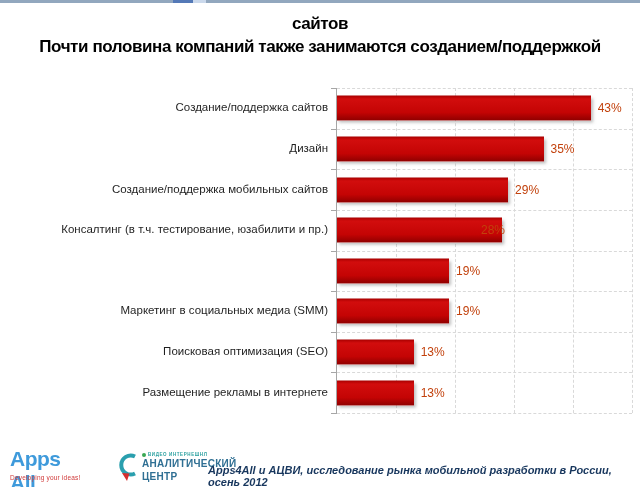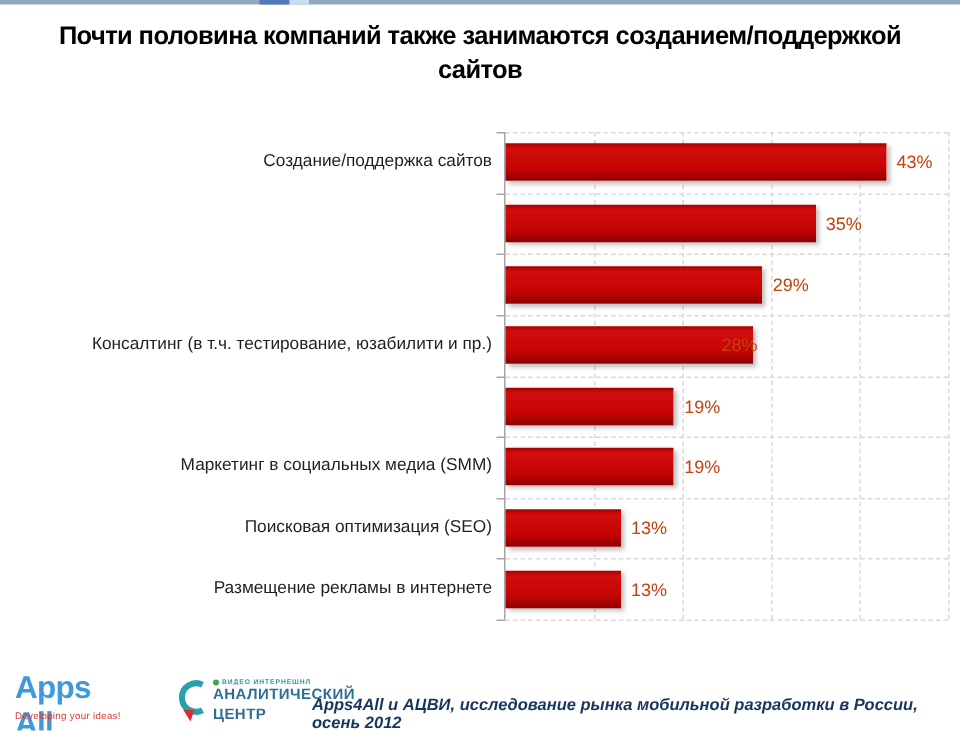--- a/index.html
+++ b/index.html
@@ -72,22 +72,22 @@
 <body>
 
 <div class="slide">
 
   <div class="top-line">
     <div class="seg-dark"></div>
     <div class="seg-light"></div>
   </div>
 
   <h1 class="title" style="margin:0;">
+    <span class="tline">сайтов</span>
     <span class="tline">Почти половина компаний также занимаются созданием/поддержкой</span>
-    <span class="tline">сайтов</span>
   </h1>
 
   <div class="chart">
     <div class="grid" id="grid">
         <div class="vgrid" style="left: 59px;"></div>
         <div class="vgrid" style="left: 118px;"></div>
         <div class="vgrid" style="left: 177px;"></div>
         <div class="vgrid" style="left: 236px;"></div>
         <div class="vgrid" style="left: 295px;"></div>
         <div class="hgrid" style="top: 0px;"></div>
@@ -109,24 +109,26 @@
         <div class="hgrid" style="top: 325px;"></div>
         <div class="tick" style="top: 325px;"></div>
       </div>
     <div class="rows" id="rows">
         <div class="row">
           <div class="cat">Создание/поддержка сайтов</div>
           <div class="bar" style="width: 253.7px;"></div>
           <div class="val" style="left: 597.7px;">43%</div>
         </div>
         <div class="row">
+          <div class="cat">Дизайн</div>
           <div class="bar" style="width: 206.5px;"></div>
           <div class="val" style="left: 550.5px;">35%</div>
         </div>
         <div class="row">
+          <div class="cat">Создание/поддержка мобильных сайтов</div>
           <div class="bar" style="width: 171.1px;"></div>
           <div class="val" style="left: 515.1px;">29%</div>
         </div>
         <div class="row">
           <div class="cat">Консалтинг (в т.ч. тестирование, юзабилити и пр.)</div>
           <div class="bar" style="width: 165.2px;"></div>
           <div class="val" style="left: 481px;">28%</div>
         </div>
         <div class="row">
           <div class="bar" style="width: 112.1px;"></div>

